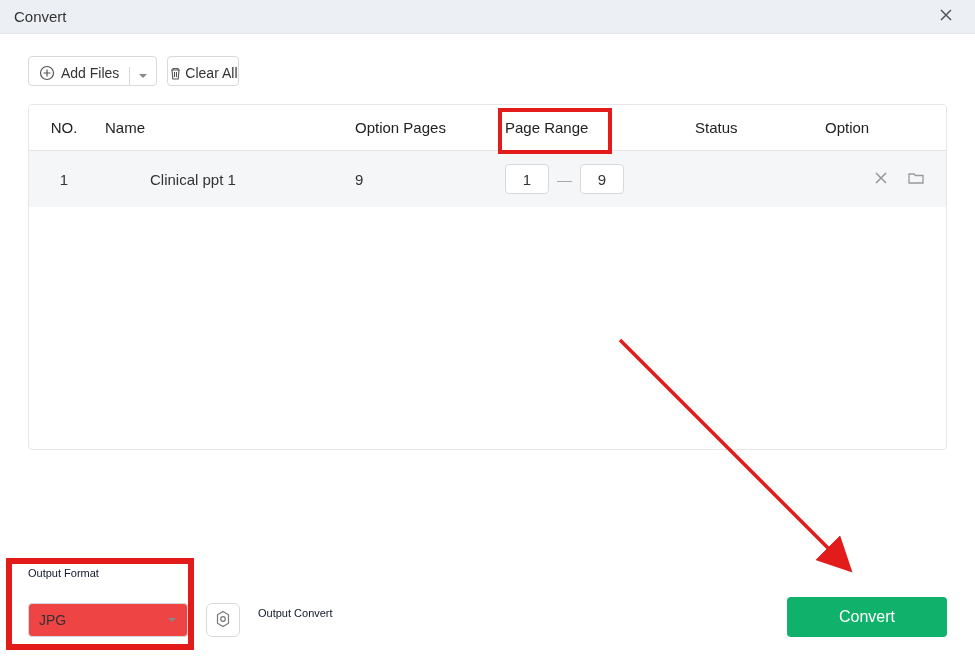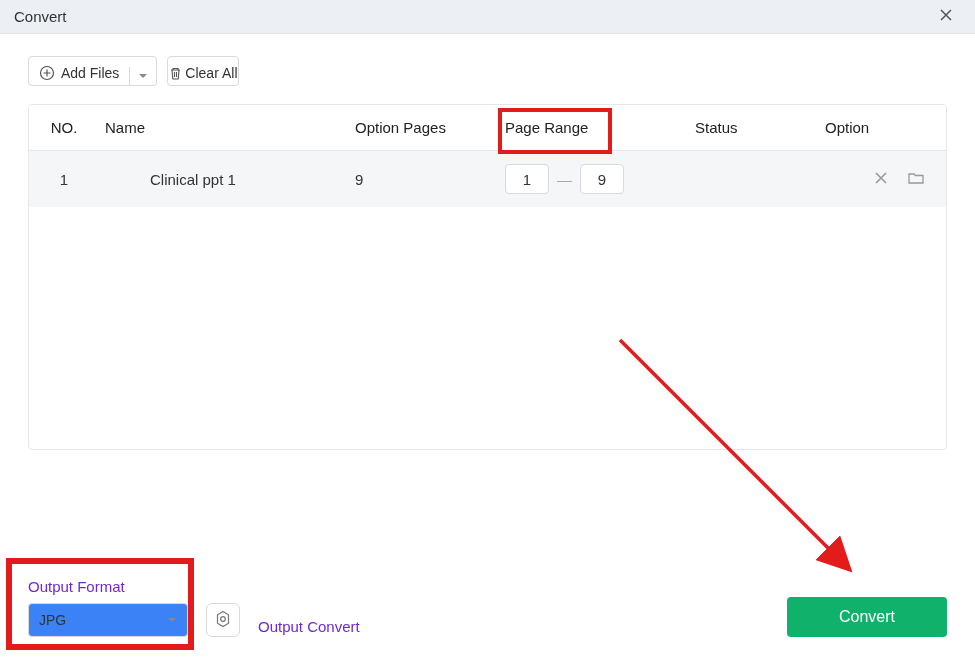--- a/index.html
+++ b/index.html
@@ -89,23 +89,23 @@
 
   .footer {
     position: absolute;
     left: 0; right: 0; bottom: 0;
     padding: 16px 28px 22px 28px;
     display: flex;
     align-items: flex-end;
     gap: 18px;
   }
   .field-group { display:flex; flex-direction:column; gap:6px;}
-  .field-label { font-size:15px; color:#6d28d9; margin-bottom:2px;}
+  .field-label { font-size:11px; color:#0f172a; margin-bottom:18px;}
   .select {
-    border:1px solid #d7d9dd; border-radius:4px; background:#3b82f6;
+    border:1px solid #d7d9dd; border-radius:4px; background:#ef4444;
     height:34px; display:flex; align-items:center; justify-content:space-between;
     padding:0 10px; cursor:pointer; font-size:14px; color:#333;
   }
   .select-format { width: 160px; }
   .select-folder { width: 230px; }
   .gear-btn {
     width:34px; height:34px; border:1px solid #d7d9dd; border-radius:6px;
     background:#fff; display:flex; align-items:center; justify-content:center; cursor:pointer; color:#666;
   }
   .convert-btn {

